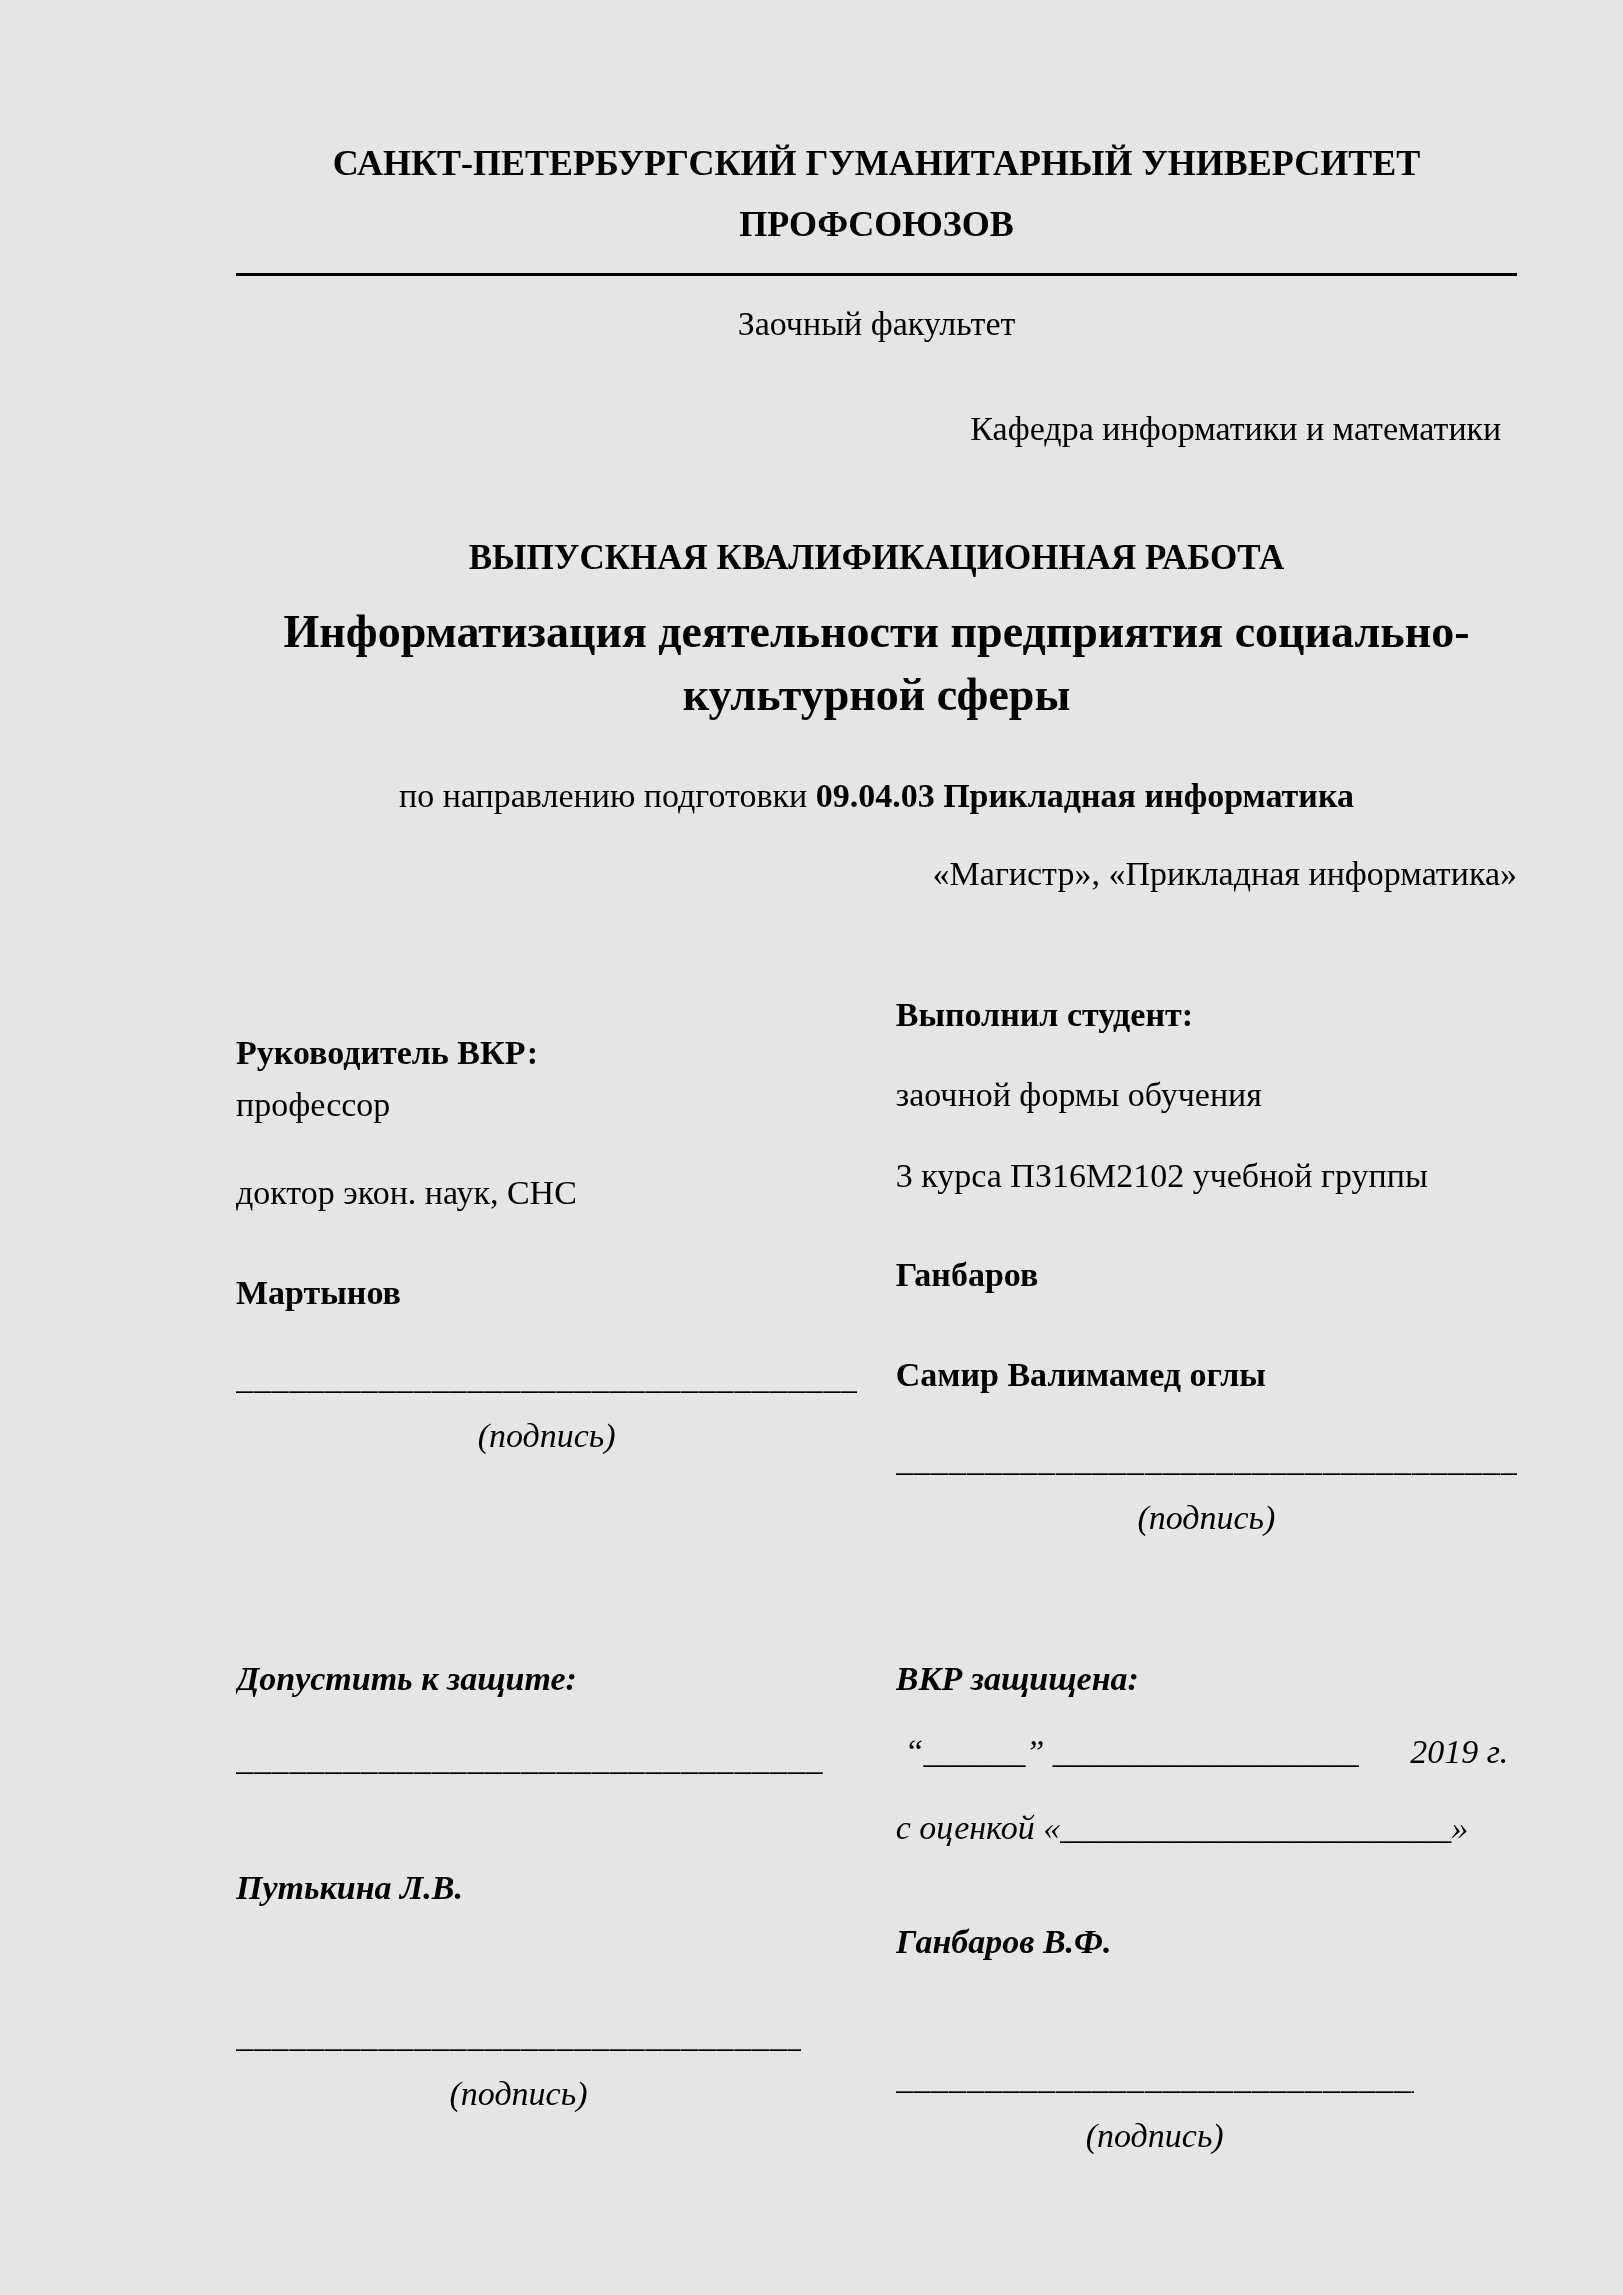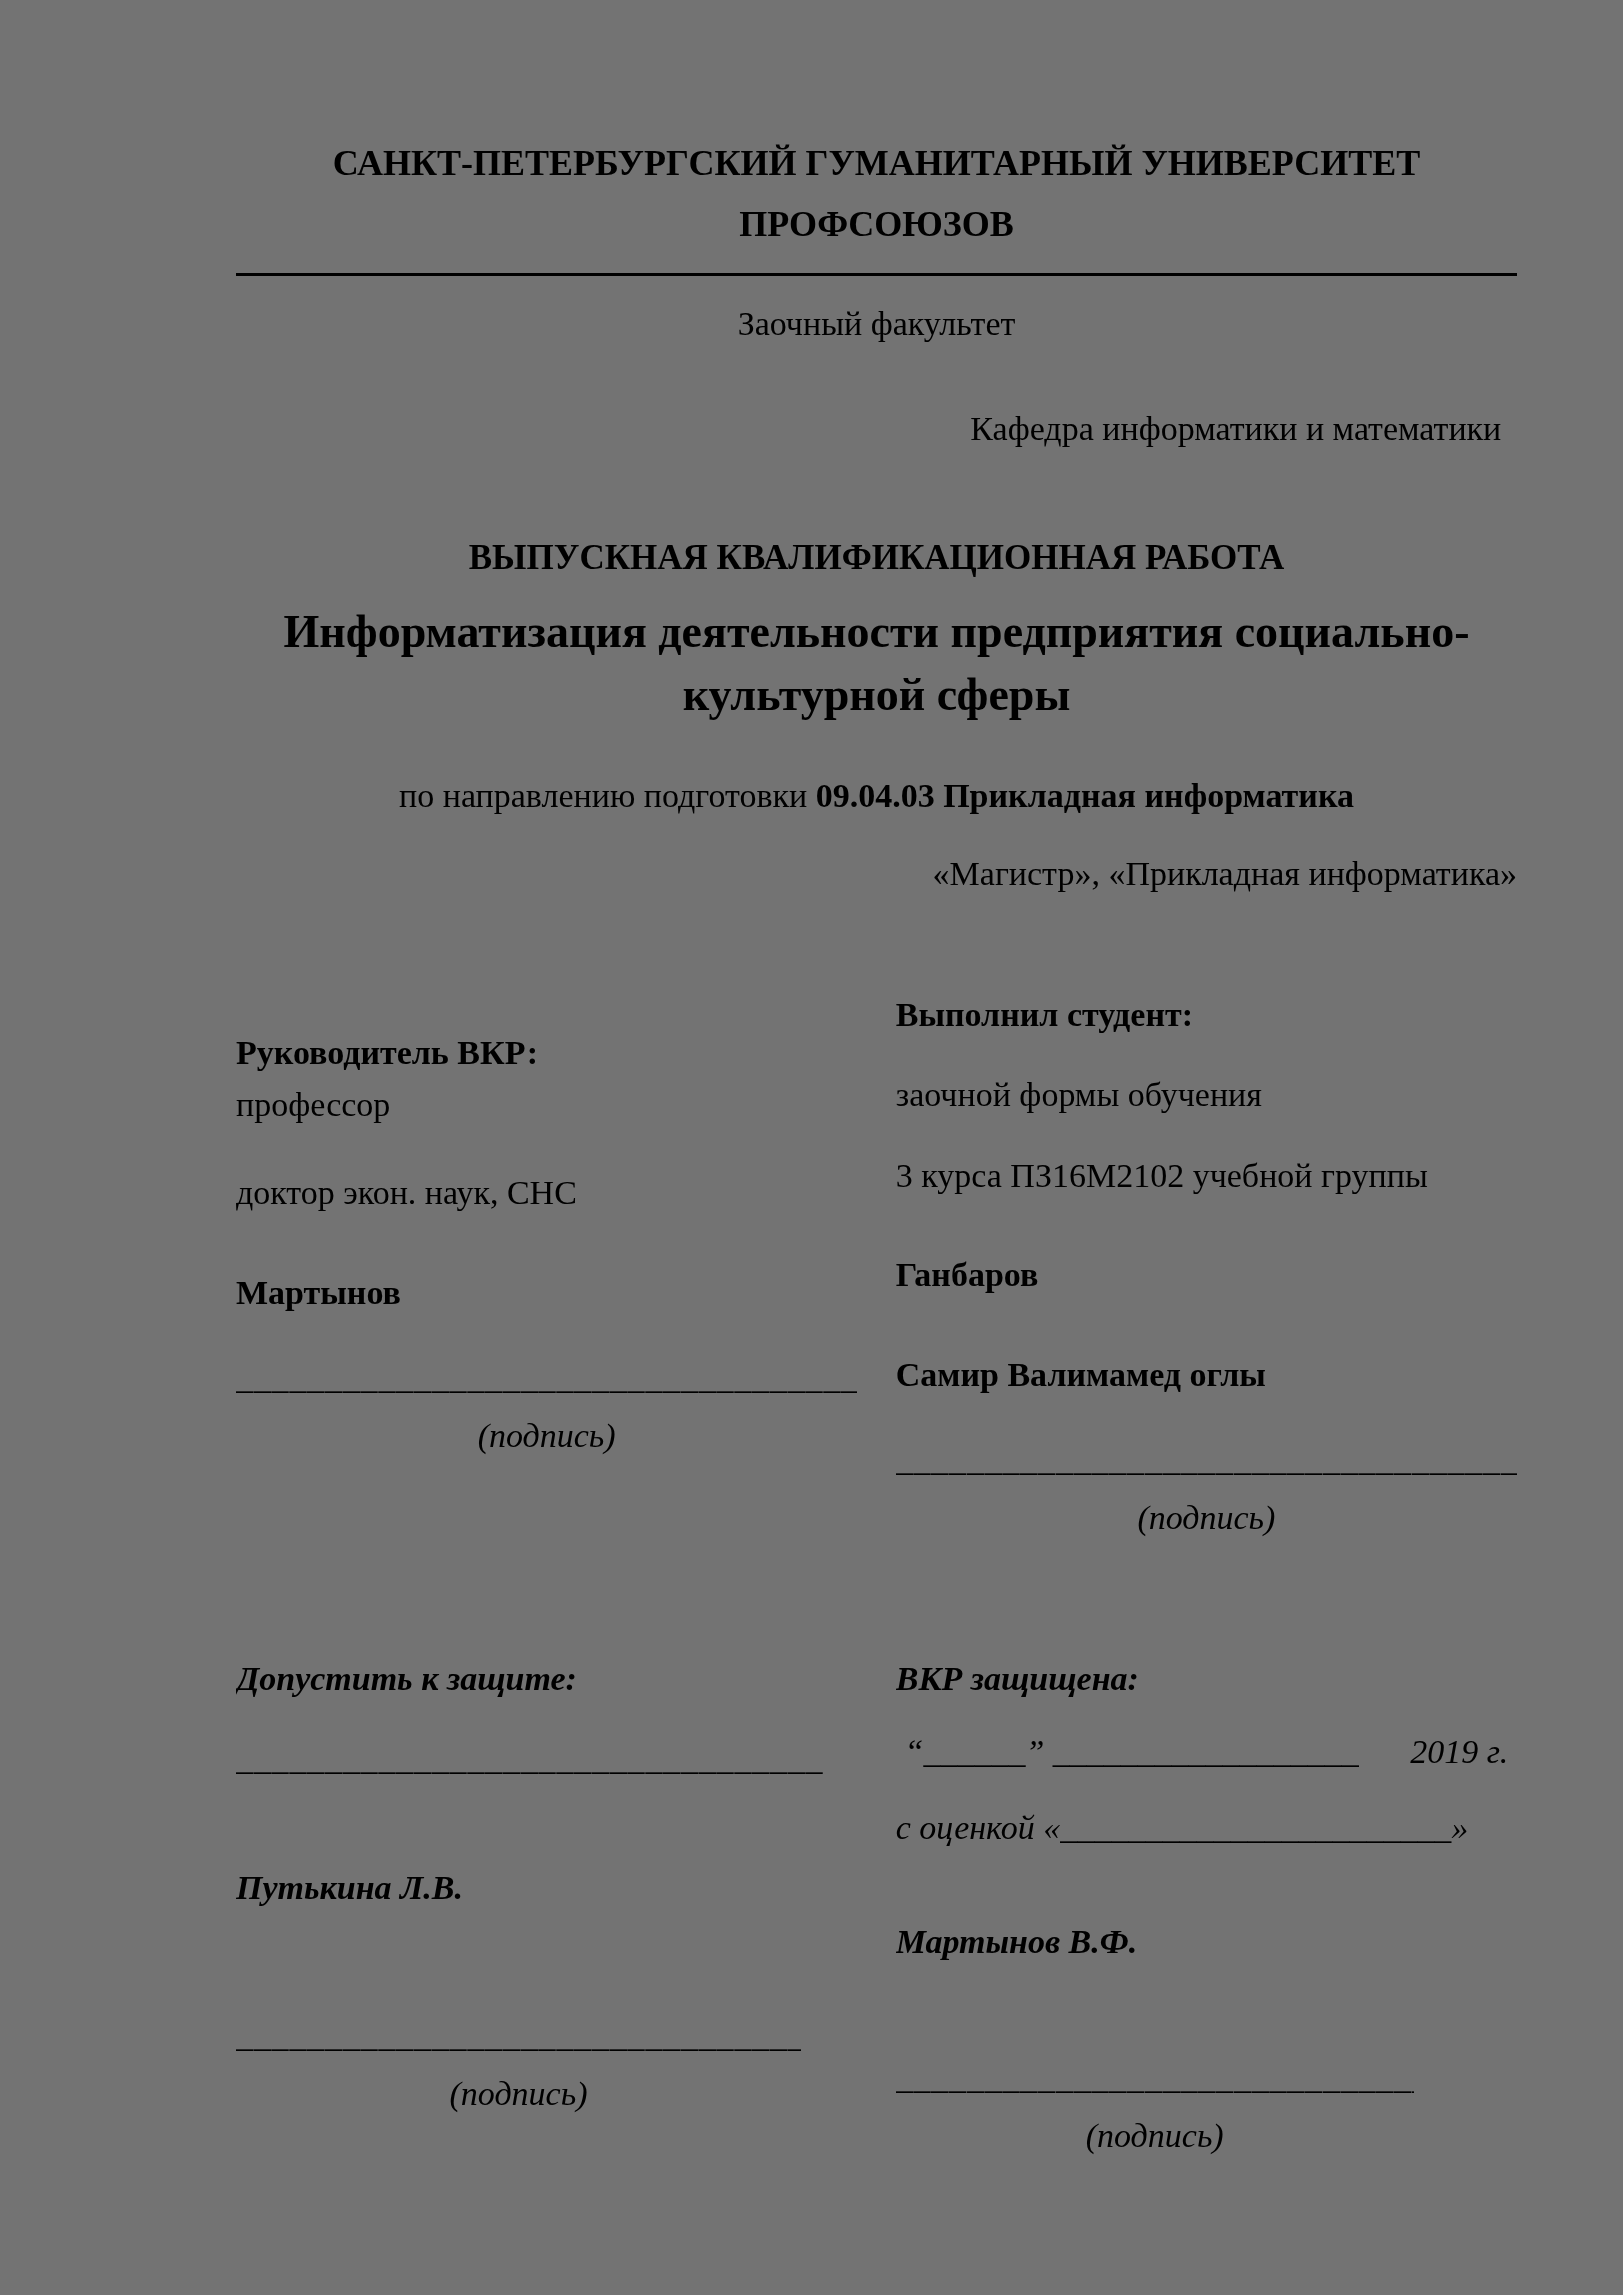--- a/index.html
+++ b/index.html
@@ -10,21 +10,21 @@
   body {
     font-family: "Liberation Serif", "DejaVu Serif", serif;
     color: #000000;
   }
   .page {
     position: relative;
     width: 1623px;
     height: 2295px;
     box-sizing: border-box;
     padding: 133px 106px 0 236px;
-    background: #737373;
+    background: #e5e5e5;
     overflow: hidden;
     font-size: 34px;
     line-height: 1.25;
   }
   .bold   { font-weight: bold; }
   .italic { font-style: italic; }
 
   .uni-title {
     font-size: 36px;
     font-weight: bold;
@@ -158,21 +158,21 @@
     <div class="col">
       <div class="bold line">ВКР защищена:</div>
       <div class="line" style="margin-top:31px;text-align:center;">
         <span>“______”</span>
         <span>__________________</span>
         <span style="margin-left:43px;">2019 г.</span>
       </div>
       <div class="line" style="margin-top:33px;">
         <span>с оценкой «</span><span>_______________________</span><span>»</span>
       </div>
-      <div class="bold line" style="margin-top:72px;">Мартынов В.Ф.</div>
+      <div class="bold line" style="margin-top:72px;">Ганбаров В.Ф.</div>
       <div class="sig-line" style="margin-top:93px; width:518px;">______________________________</div>
       <div class="sig-caption" style="width:518px;">(подпись)</div>
     </div>
 
   </div>
 
 </div>
 
 
 </body></html>

